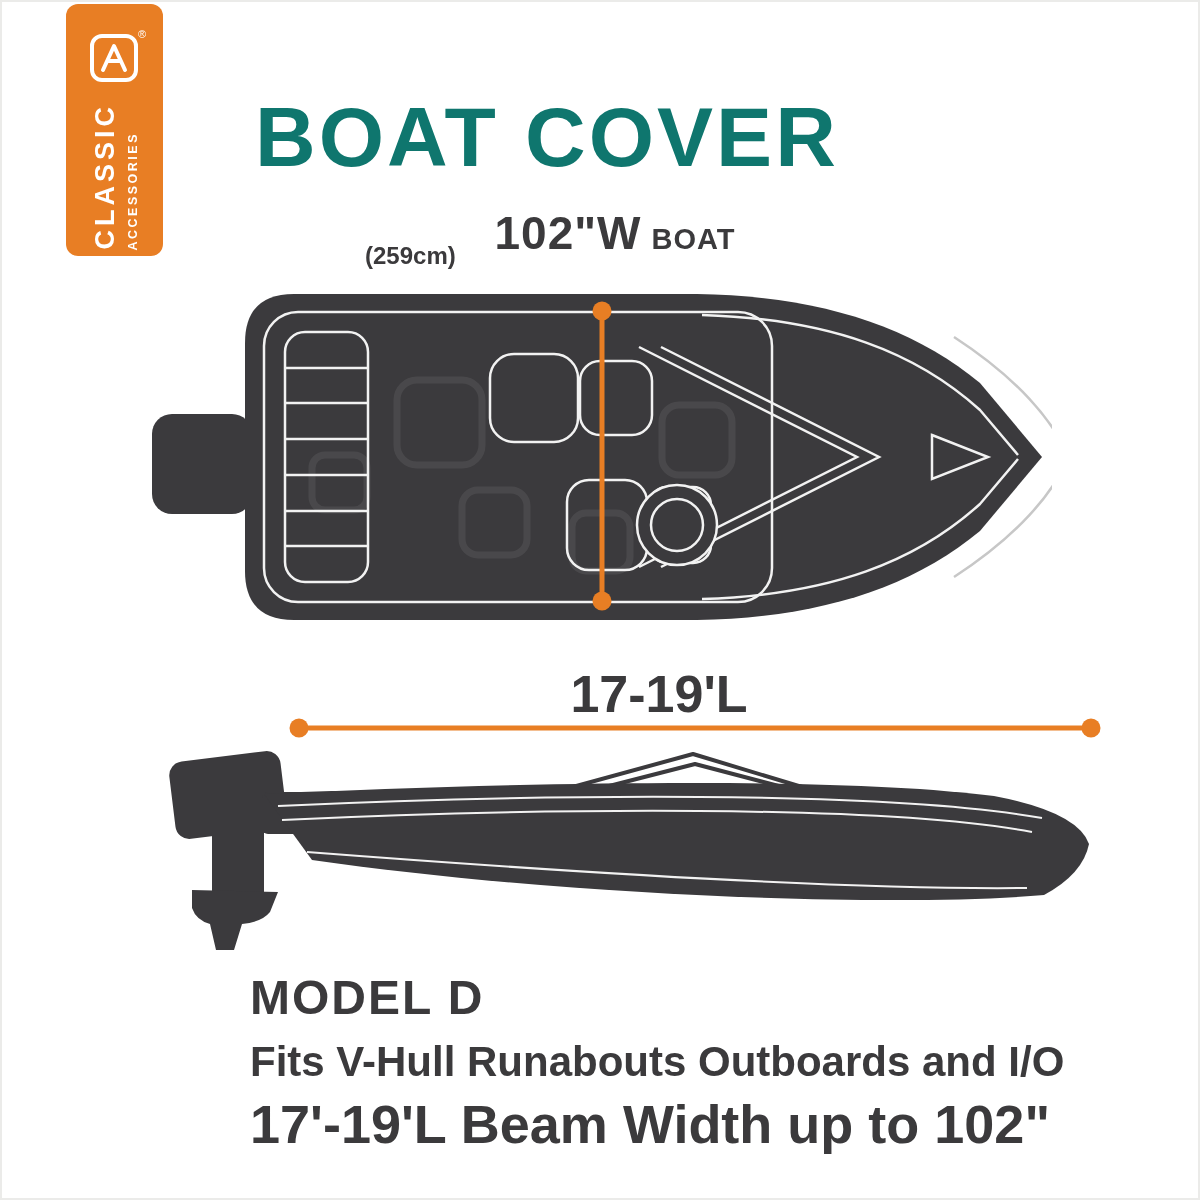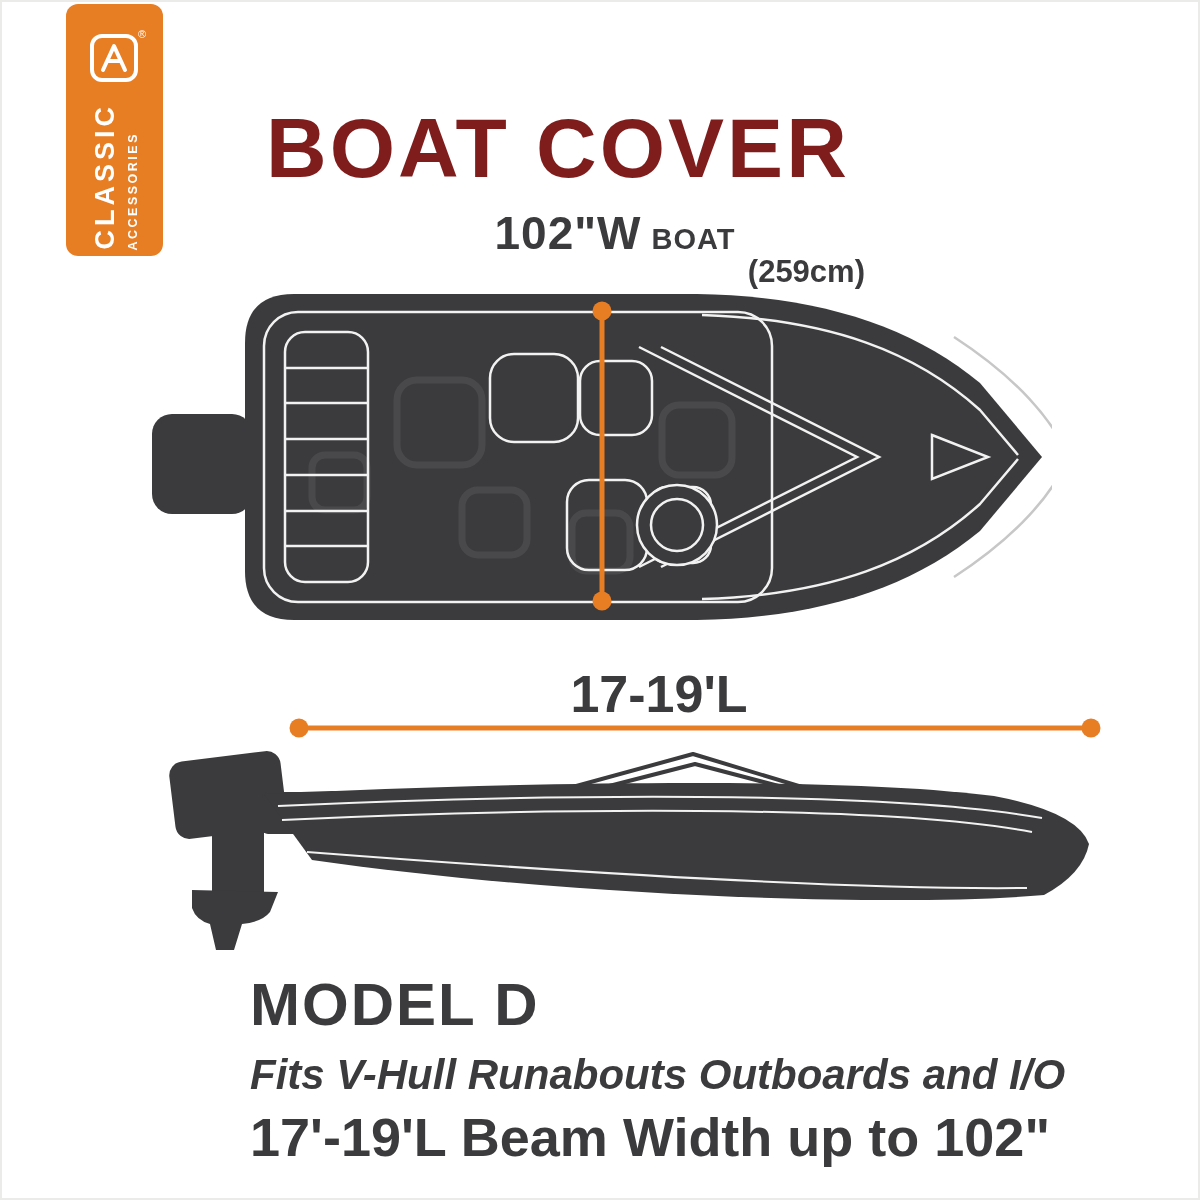--- a/index.html
+++ b/index.html
@@ -25,44 +25,44 @@
     gap:5px;height:160px;margin-top:2px;
   }
   .brand-main,.brand-sub{
     writing-mode:vertical-rl;transform:rotate(180deg);
     color:#ffffff;font-weight:700;white-space:nowrap;
   }
   .brand-main{font-size:27px;letter-spacing:4px;}
   .brand-sub{font-size:12.5px;letter-spacing:2.5px;}
   
   .title{
-    position:absolute;left:248px;top:88px;margin:16px;
+    position:absolute;left:248px;top:88px;margin:5px;
     font-size:84px;line-height:1;font-weight:700;letter-spacing:3px;
-    color:#7f1d1d;
+    color:#0f766e;
   }
   
   .beam-label{position:absolute;left:363px;top:204px;width:500px;text-align:center;}
   .m-big{font-size:46px;font-weight:700;letter-spacing:1px;}
   .m-small{font-size:29px;font-weight:700;padding-left:10px;letter-spacing:1px;}
   .beam-metric{
-    position:absolute;left:363px;top:252px;width:500px;text-align:right;
-    font-size:31px;font-weight:700;
+    position:absolute;left:363px;top:240px;width:500px;text-align:left;
+    font-size:24px;font-weight:700;
   }
   .len-label{position:absolute;left:407px;top:662px;width:500px;text-align:center;
     font-size:52px;font-weight:700;}
   .len-metric{position:absolute;left:407px;top:702px;width:500px;text-align:center;
     font-size:28px;font-weight:700;}
   
   .boat-top{position:absolute;left:140px;top:283px;width:910px;height:345px;}
   .len-line{position:absolute;left:283px;top:708px;width:820px;height:36px;}
   .boat-side{position:absolute;left:140px;top:738px;width:960px;height:225px;}
   
   .footer{position:absolute;left:248px;top:970px;width:920px;}
-  .model{font-size:60px;font-weight:700;letter-spacing:2px;line-height:1.1;}
-  .fits{font-size:42px;font-weight:700;margin-top:14px;line-height:1.1;font-style:italic;}
+  .model{font-size:48px;font-weight:700;letter-spacing:2px;line-height:1.1;}
+  .fits{font-size:42px;font-weight:700;margin-top:14px;line-height:1.1;}
   .dims{font-size:54px;font-weight:700;margin-top:10px;line-height:1.1;}
 </style>
 </head>
 <body>
 
 <div class="page">
 
   <div class="badge">
     <svg class="badge-logo" viewBox="0 0 64 64">
       <rect x="9" y="12" width="44" height="44" rx="10" fill="none" stroke="#ffffff" stroke-width="4"></rect>

